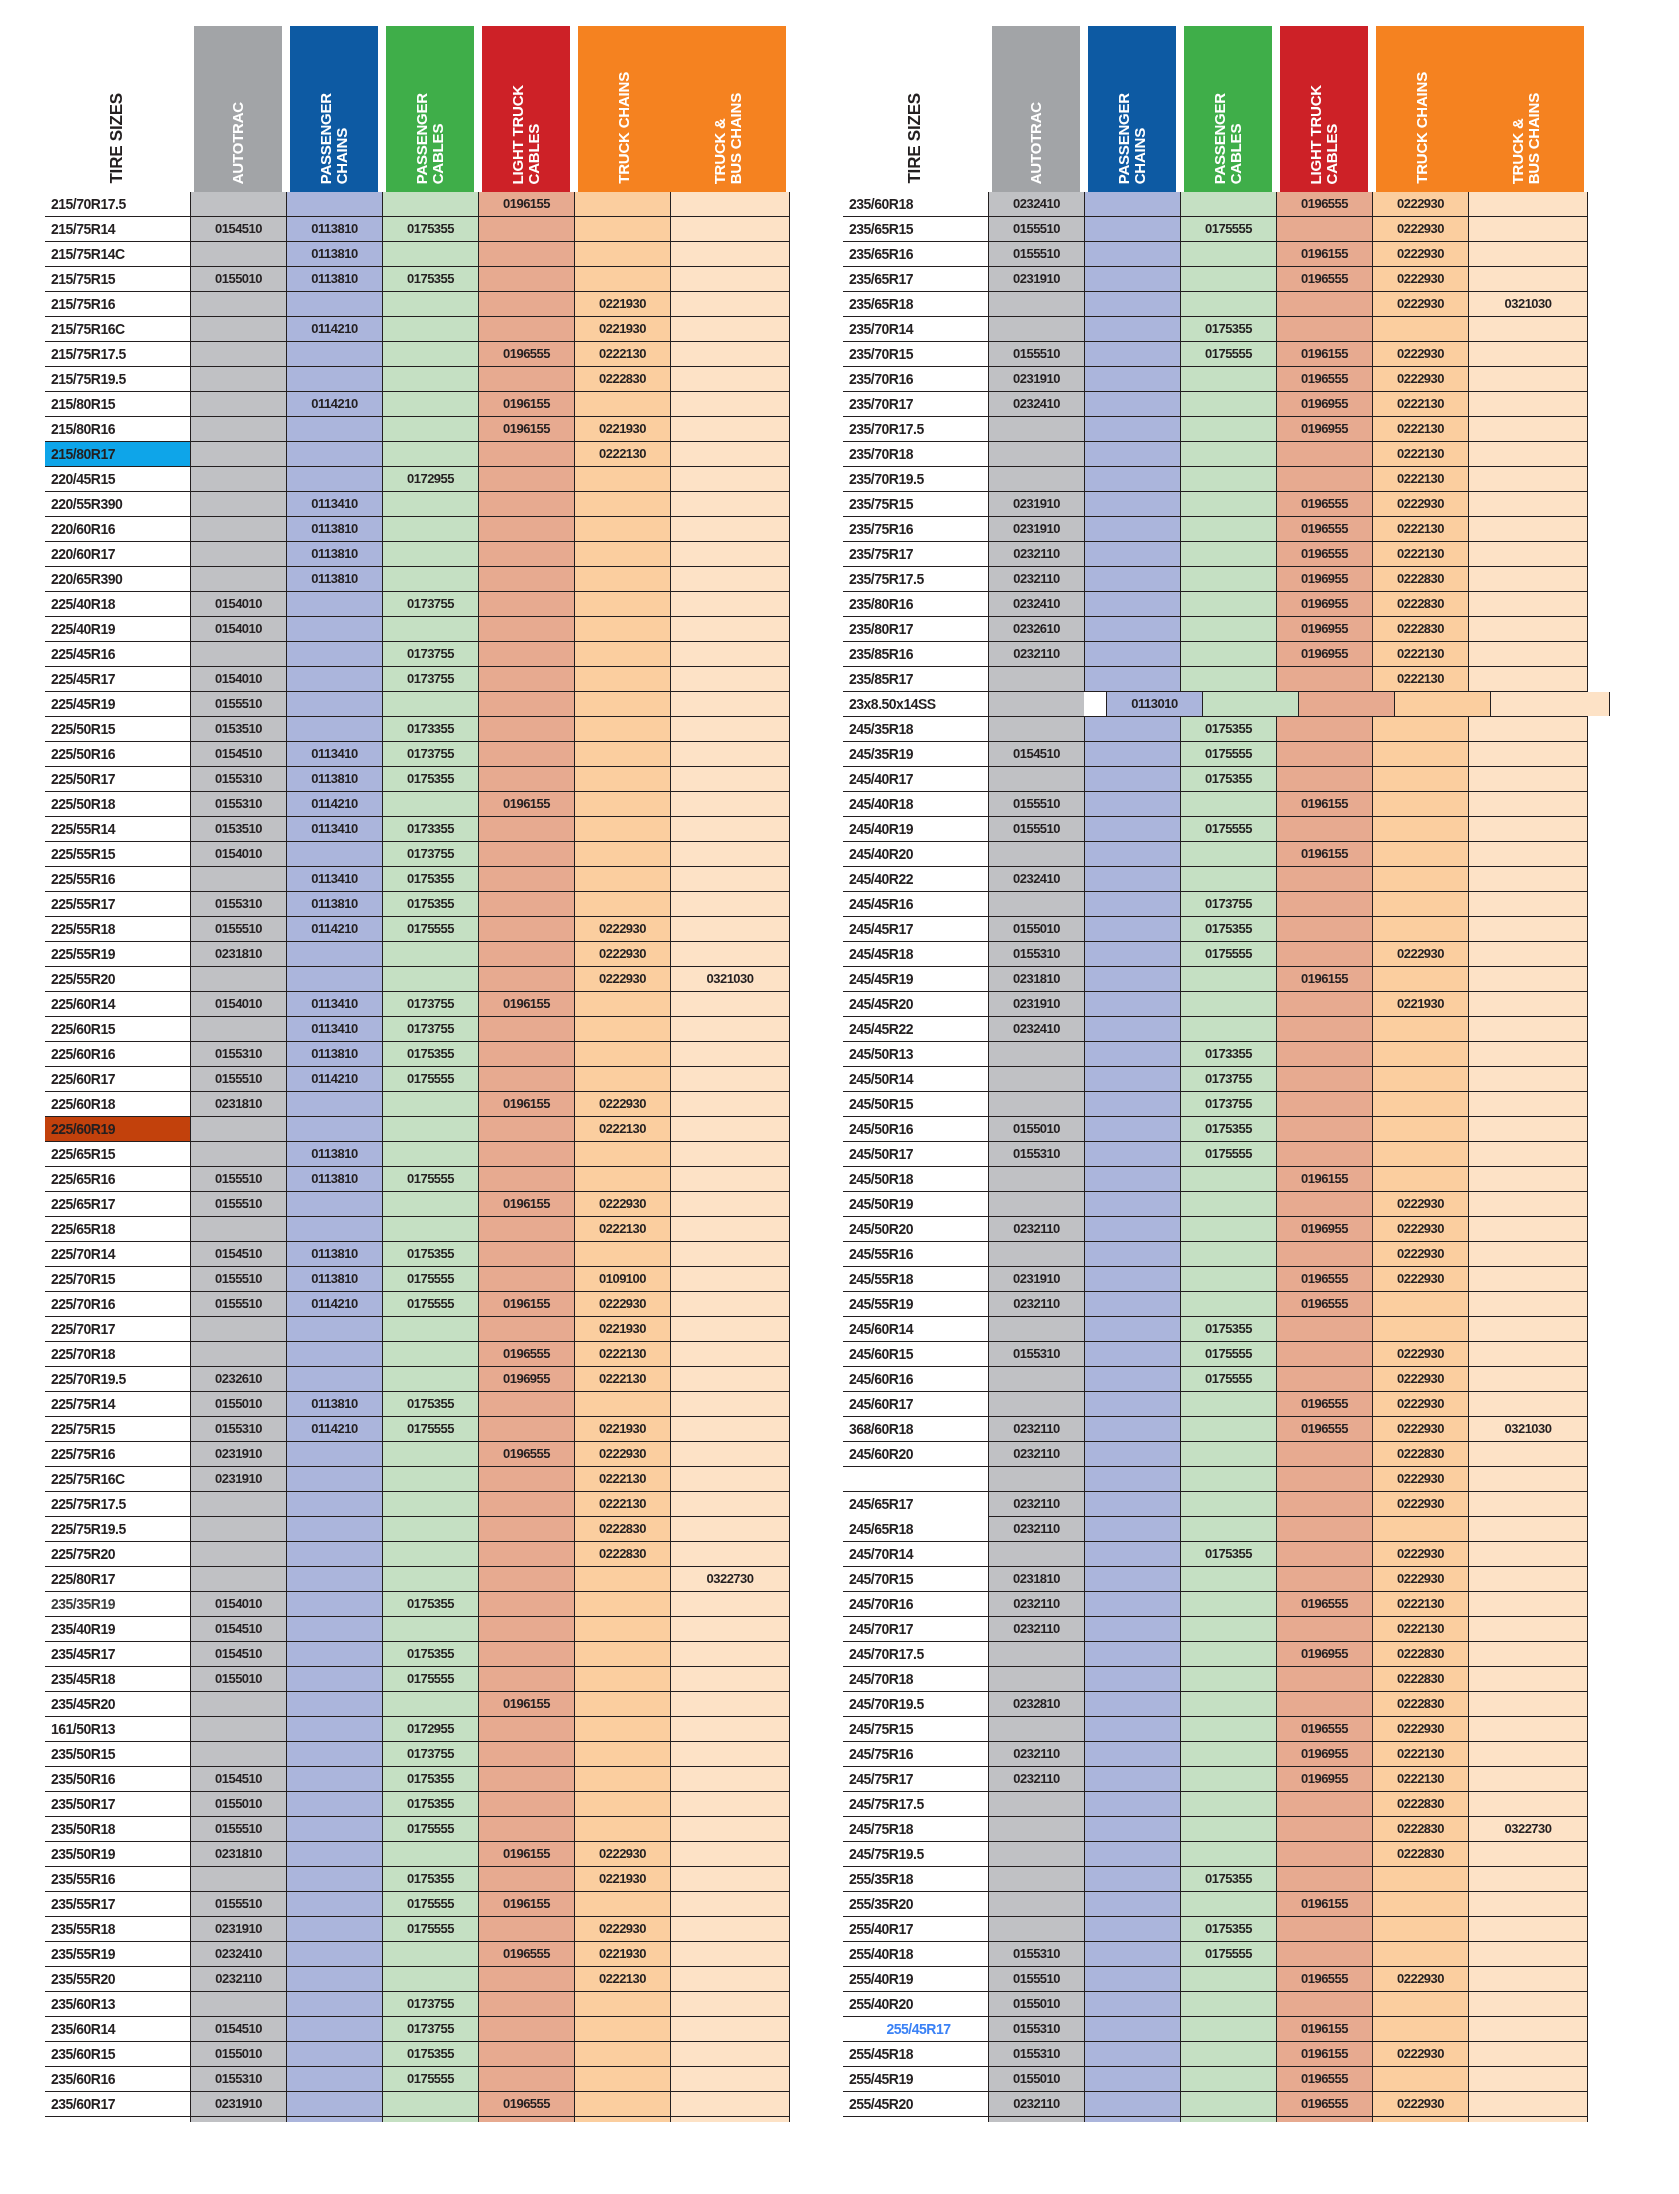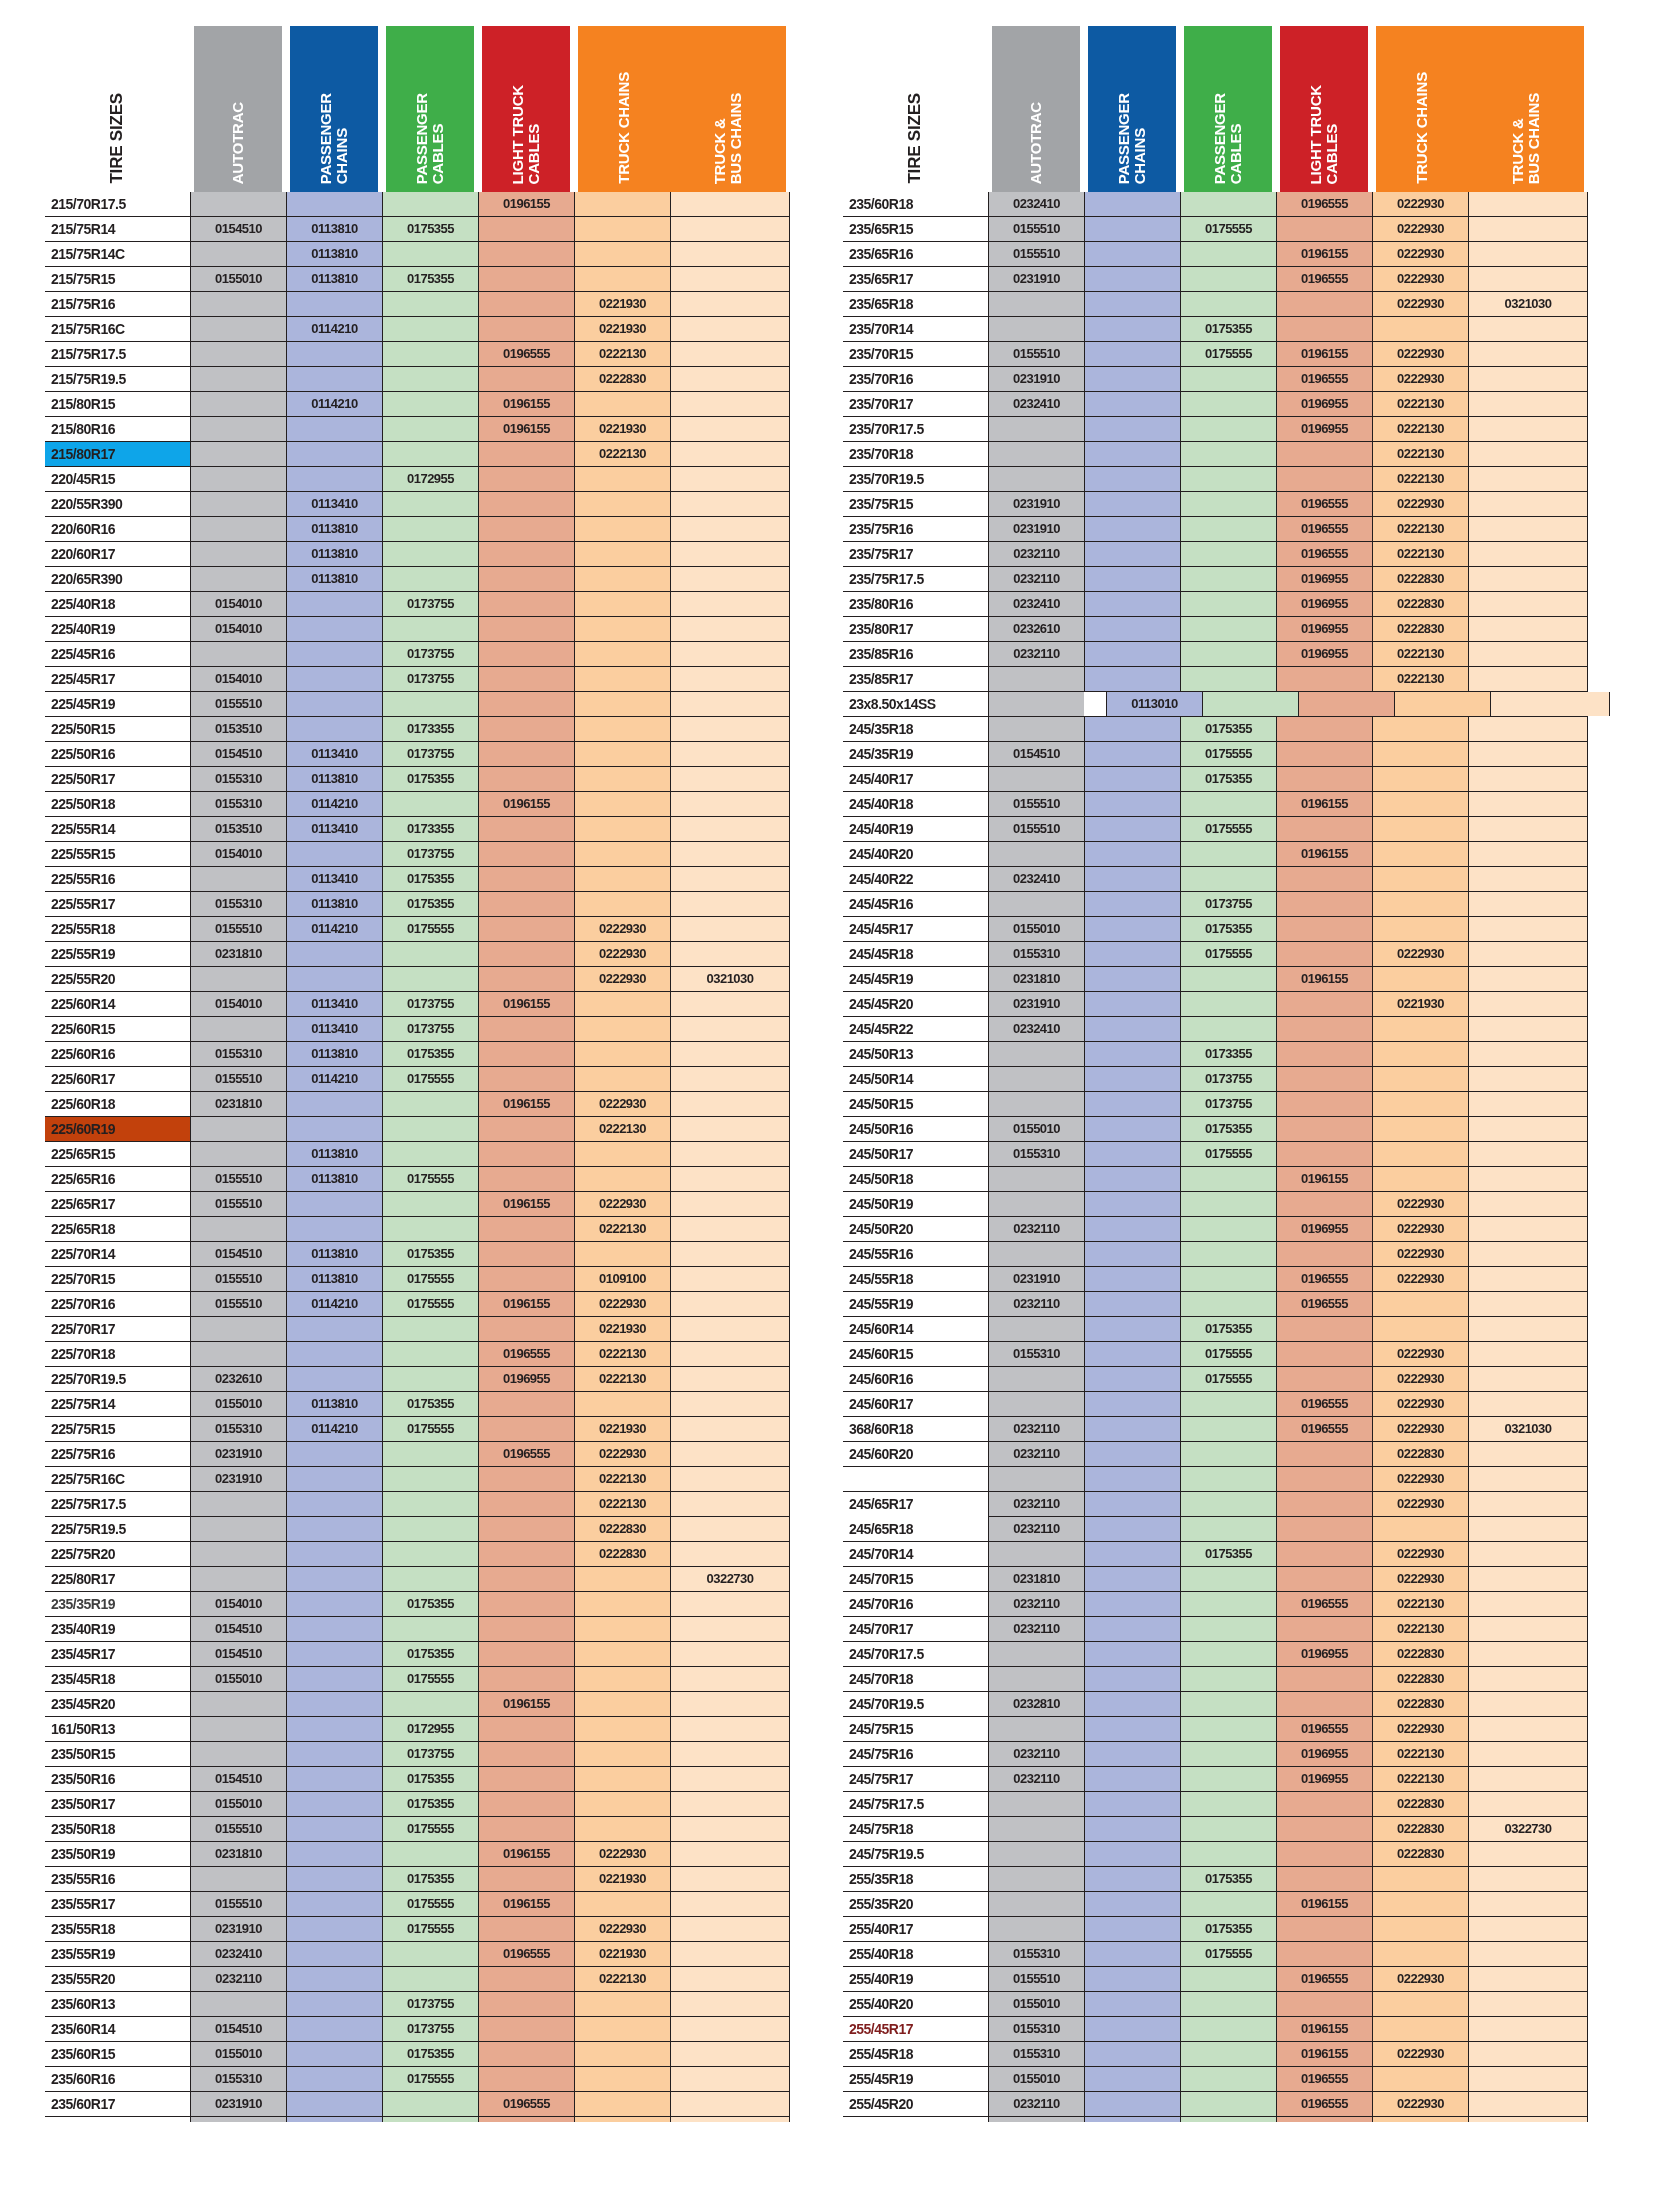--- a/index.html
+++ b/index.html
@@ -1509,21 +1509,21 @@
     <div class="grid-row">
       <div class="cell c0 label" style="background: rgb(255, 255, 255); color: rgb(35, 31, 32);">255/40R20</div>
       <div class="cell c1 code" style="background: rgb(192, 193, 196); color: rgb(35, 31, 32);">0155010</div>
       <div class="cell c2 code" style="background: rgb(171, 181, 220); color: rgb(35, 31, 32);"></div>
       <div class="cell c3 code" style="background: rgb(197, 224, 195); color: rgb(35, 31, 32);"></div>
       <div class="cell c4 code" style="background: rgb(231, 170, 144); color: rgb(35, 31, 32);"></div>
       <div class="cell c5 code" style="background: rgb(251, 206, 159); color: rgb(35, 31, 32);"></div>
       <div class="cell c6 code last" style="background: rgb(253, 226, 198); color: rgb(35, 31, 32);"></div>
     </div>
     <div class="grid-row">
-      <div class="cell c0 label" style="background: rgb(255, 255, 255); color: #7f1d1d;">255/45R17</div>
+      <div class="cell c0 label" style="background: rgb(255, 255, 255); color: #3b82f6; text-align: center;">255/45R17</div>
       <div class="cell c1 code" style="background: rgb(192, 193, 196); color: rgb(35, 31, 32);">0155310</div>
       <div class="cell c2 code" style="background: rgb(171, 181, 220); color: rgb(35, 31, 32);"></div>
       <div class="cell c3 code" style="background: rgb(197, 224, 195); color: rgb(35, 31, 32);"></div>
       <div class="cell c4 code" style="background: rgb(231, 170, 144); color: rgb(35, 31, 32);">0196155</div>
       <div class="cell c5 code" style="background: rgb(251, 206, 159); color: rgb(35, 31, 32);"></div>
       <div class="cell c6 code last" style="background: rgb(253, 226, 198); color: rgb(35, 31, 32);"></div>
     </div>
     <div class="grid-row">
       <div class="cell c0 label" style="background: rgb(255, 255, 255); color: rgb(35, 31, 32);">255/45R18</div>
       <div class="cell c1 code" style="background: rgb(192, 193, 196); color: rgb(35, 31, 32);">0155310</div>

